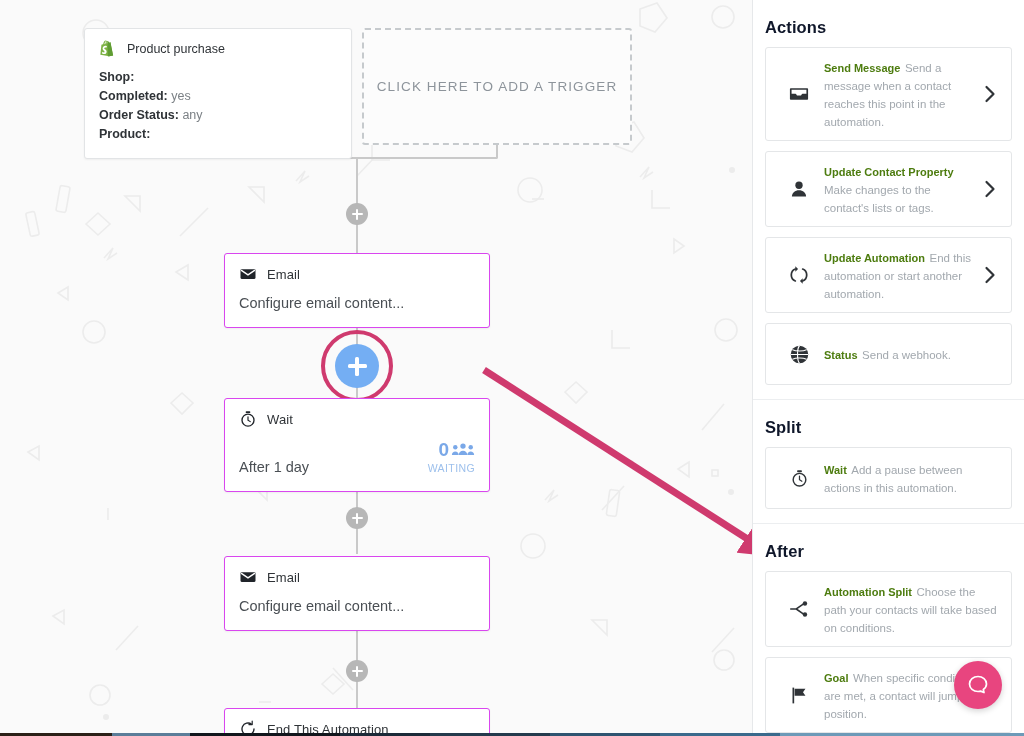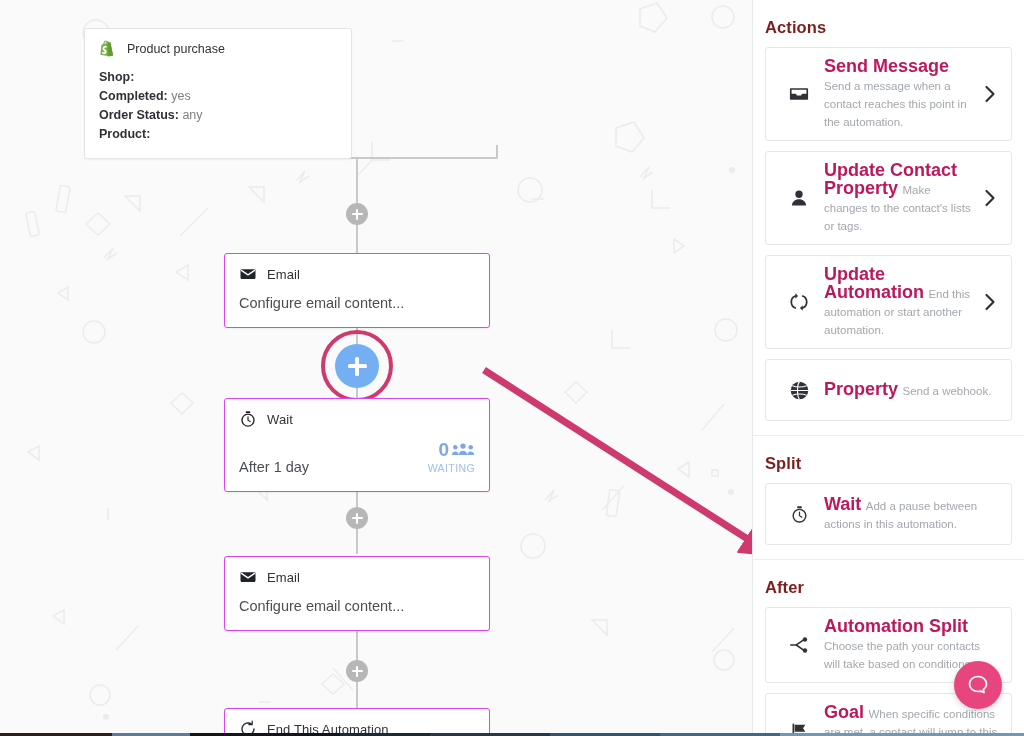--- a/index.html
+++ b/index.html
@@ -100,29 +100,29 @@
   
   #annot-arrow { position:absolute; left:0; top:0; width:752px; height:733px; pointer-events:none; }
 
   
   #sidebar {
     position:absolute; right:0; top:0; width:272px; height:733px;
     background:#fff; border-left:1px solid #e6e8ea; overflow:hidden;
   }
   .sb-section { border-bottom: 1px solid #eceef0; padding: 12px 12px 14px 12px; }
   .sb-section:last-child { border-bottom: none; }
-  .sb-title { font-size: 16.5px; font-weight: bold; color: #7f1d1d; padding: 6px 0 10px 0; letter-spacing:.1px; }
+  .sb-title { font-size: 16.5px; font-weight: bold; color: #0f172a; padding: 6px 0 10px 0; letter-spacing:.1px; }
   .sb-card {
     display:flex; align-items:center; border:1px solid #e4e6e8; border-radius:3px;
     padding: 10px 8px; margin-bottom: 10px; background:#fff; cursor:pointer; min-height:62px;
   }
   .sb-card:last-child { margin-bottom: 0; }
   .sb-ico { flex: 0 0 50px; display:flex; align-items:center; justify-content:center; color:#2f3337; }
   .sb-txt { flex:1 1 auto; padding-right: 4px; }
-  .sb-name { font-size: 18px; font-weight: bold; color: #be185d; line-height: 16px; }
+  .sb-name { font-size: 11px; font-weight: bold; color: #4d7c0f; line-height: 16px; }
   .sb-desc { font-size: 11.5px; color: #a2a8ae; line-height: 14.5px; margin-top: 2px; text-align: center; }
   .sb-chev { flex:0 0 26px; display:flex; align-items:center; justify-content:center; }
 
   
   #help-button {
     position:absolute; right: 22px; bottom: 27px; width: 48px; height: 48px;
     border-radius: 50%; background: #e8457f; display:flex; align-items:center;
     justify-content:center; cursor:pointer; box-shadow: 0 2px 6px rgba(0,0,0,.18);
   }
 
@@ -224,20 +224,23 @@
         </div>
         <div class="t-row">
           <b>Order Status:</b> <span>any</span>
         </div>
         <div class="t-row">
           <b>Product:</b> <span></span>
         </div>
       </div>
     </div>
 
+    <div id="add-trigger">
+      <span>CLICK HERE TO ADD A TRIGGER</span>
+    </div>
 
     <div class="plus" style="left:334px; top:203px;"></div>
 
     <div class="node" style="left:212px; top:253px; width:266px;">
       <div class="node-head">
         <svg class="node-icon" viewBox="0 0 24 24" xmlns="http://www.w3.org/2000/svg">
           <rect x="2" y="5.5" width="20" height="13" rx="1.5" fill="#20242a"></rect>
           <path d="M3.2 7.2L12 13.2l8.8-6" stroke="#fff" stroke-width="1.8" fill="none" stroke-linecap="round"></path>
         </svg>
         <span class="ttl">Email</span>
@@ -378,21 +381,21 @@
       </div>
 
       <div class="sb-card">
         <span class="sb-ico">
           <svg width="21" height="21" viewBox="0 0 24 24" xmlns="http://www.w3.org/2000/svg">
             <circle cx="12" cy="12" r="10" fill="#2f3337"></circle>
             <path d="M12 2c-3 3-3 17 0 20M2 12h20M4 6.5c4 2 12 2 16 0M4 17.5c4-2 12-2 16 0" fill="none" stroke="#fff" stroke-width="1.3"></path>
           </svg>
         </span>
         <span class="sb-txt">
-          <span class="sb-name">Property</span>
+          <span class="sb-name">Status</span>
           <span class="sb-desc">Send a webhook.</span>
         </span>
       </div>
     </div>
 
     <div class="sb-section">
       <div class="sb-title">Split</div>
       <div class="sb-card">
         <span class="sb-ico">
           <svg width="19" height="21" viewBox="0 0 24 24" xmlns="http://www.w3.org/2000/svg">

